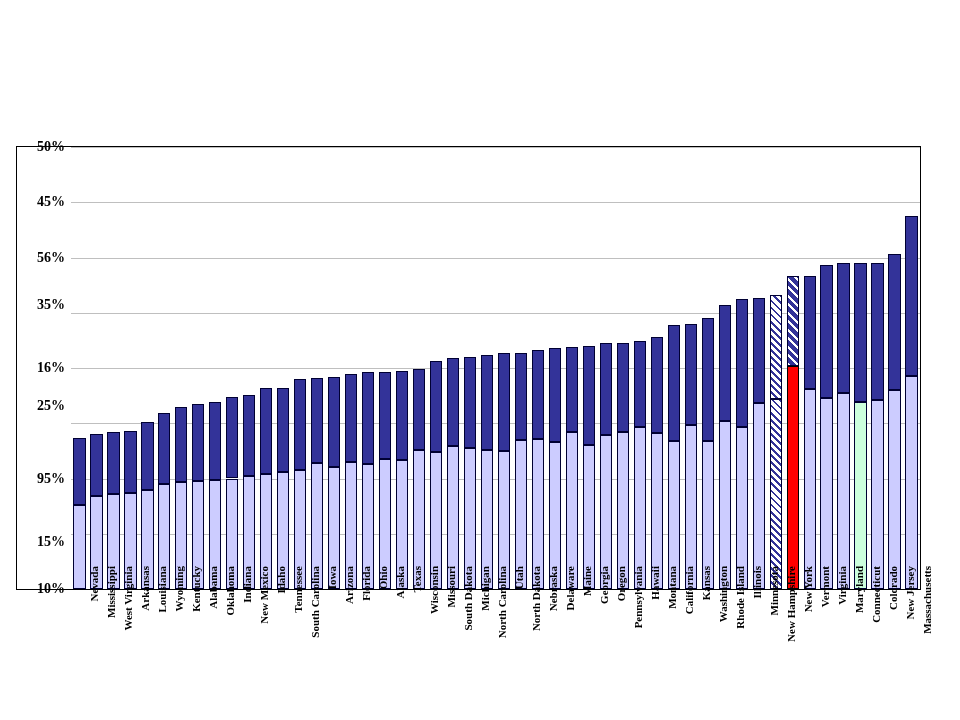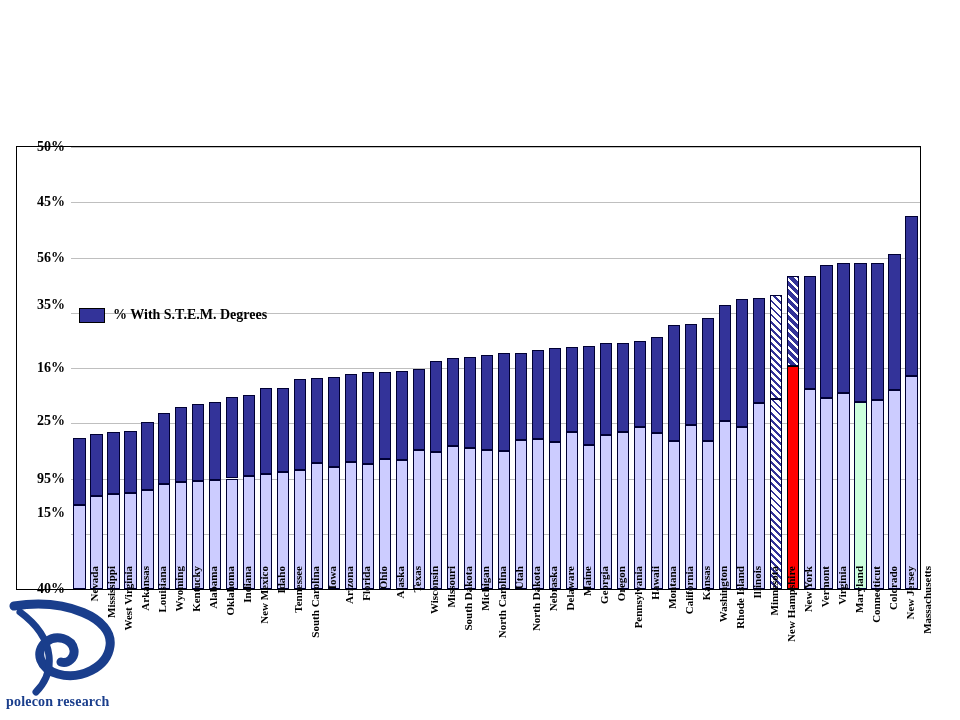--- a/index.html
+++ b/index.html
@@ -229,27 +229,27 @@
 <body>
 
 <div id="slide">
 
 
   <div id="chart-frame">
     <div id="plot">
       <div id="plot-inner">
         <div id="gridlines">
             <div class="gridline" style="top: 442px; opacity: 1;"></div>
-            <div class="axis-label" style="top: 442px;">40%</div>
+            <div class="axis-label" style="top: 442px;">10%</div>
             <div class="gridline" style="top: 386.75px;"></div>
-            <div class="axis-label" style="top: 366px;">15%</div>
+            <div class="axis-label" style="top: 395px;">15%</div>
             <div class="gridline" style="top: 331.5px;"></div>
             <div class="axis-label" style="top: 331.5px;">95%</div>
             <div class="gridline" style="top: 276.25px;"></div>
-            <div class="axis-label" style="top: 274px;">25%</div>
+            <div class="axis-label" style="top: 259px;">25%</div>
             <div class="gridline" style="top: 221px;"></div>
             <div class="axis-label" style="top: 221px;">16%</div>
             <div class="gridline" style="top: 165.75px;"></div>
             <div class="axis-label" style="top: 158px;">35%</div>
             <div class="gridline" style="top: 110.5px;"></div>
             <div class="axis-label" style="top: 110.5px;">56%</div>
             <div class="gridline" style="top: 55.25px;"></div>
             <div class="axis-label" style="top: 55.25px;">45%</div>
             <div class="gridline" style="top: 0px;"></div>
             <div class="axis-label" style="top: 0px;">50%</div>
@@ -450,24 +450,20 @@
             <div class="bar-col" title="New Jersey" style="left: 817.417px; width: 12.2256px; height: 442px;">
               <div class="bar-seg seg-ba" style="top: 243.1px; height: 198.9px;"></div>
               <div class="bar-seg seg-stem" style="top: 107.185px; height: 135.915px;"></div>
             </div>
             <div class="bar-col" title="Massachusetts" style="left: 834.397px; width: 12.2256px; height: 442px;">
               <div class="bar-seg seg-ba" style="top: 228.735px; height: 213.265px;"></div>
               <div class="bar-seg seg-stem" style="top: 68.51px; height: 160.225px;"></div>
             </div>
           </div>
       </div>
-    </div>
-    <div id="legend">
-      <div id="legend-swatch"></div>
-      <div id="legend-label">% With S.T.E.M.  Degrees</div>
     </div>
   </div>
 
   <div id="xlabels">
       <div class="xlabel-wrap" style="left: 68.49px; top: 96px;"><span class="xlabel">Nevada</span></div>
       <div class="xlabel-wrap" style="left: 85.47px; top: 96px;"><span class="xlabel">Mississippi</span></div>
       <div class="xlabel-wrap" style="left: 102.45px; top: 96px;"><span class="xlabel">West Virginia</span></div>
       <div class="xlabel-wrap" style="left: 119.43px; top: 96px;"><span class="xlabel">Arkansas</span></div>
       <div class="xlabel-wrap" style="left: 136.41px; top: 96px;"><span class="xlabel">Louisiana</span></div>
       <div class="xlabel-wrap" style="left: 153.39px; top: 96px;"><span class="xlabel">Wyoming</span></div>
@@ -511,21 +507,14 @@
       <div class="xlabel-wrap" style="left: 798.63px; top: 96px;"><span class="xlabel">Vermont</span></div>
       <div class="xlabel-wrap" style="left: 815.61px; top: 96px;"><span class="xlabel">Virginia</span></div>
       <div class="xlabel-wrap" style="left: 832.59px; top: 96px;"><span class="xlabel">Maryland</span></div>
       <div class="xlabel-wrap" style="left: 849.57px; top: 96px;"><span class="xlabel">Connecticut</span></div>
       <div class="xlabel-wrap" style="left: 866.55px; top: 96px;"><span class="xlabel">Colorado</span></div>
       <div class="xlabel-wrap" style="left: 883.53px; top: 96px;"><span class="xlabel">New Jersey</span></div>
       <div class="xlabel-wrap" style="left: 900.51px; top: 96px;"><span class="xlabel">Massachusetts</span></div>
     </div>
 
 
-  <div id="logo">
-    <svg width="130" height="100" viewBox="0 0 130 100">
-      <path d="M8 10 C 60 2, 108 22, 104 50 C 101 72, 74 84, 52 78 C 34 73, 28 56, 40 46 C 50 38, 66 42, 68 54 C 69 62, 62 68, 55 66" fill="none" stroke="#1a3e8c" stroke-width="9" stroke-linecap="round"></path>
-      <path d="M14 16 C 52 44, 48 78, 30 96" fill="none" stroke="#1a3e8c" stroke-width="7" stroke-linecap="round"></path>
-    </svg>
-    <div id="logo-text">polecon research</div>
-  </div>
 
 </div>
 
 </body></html>

